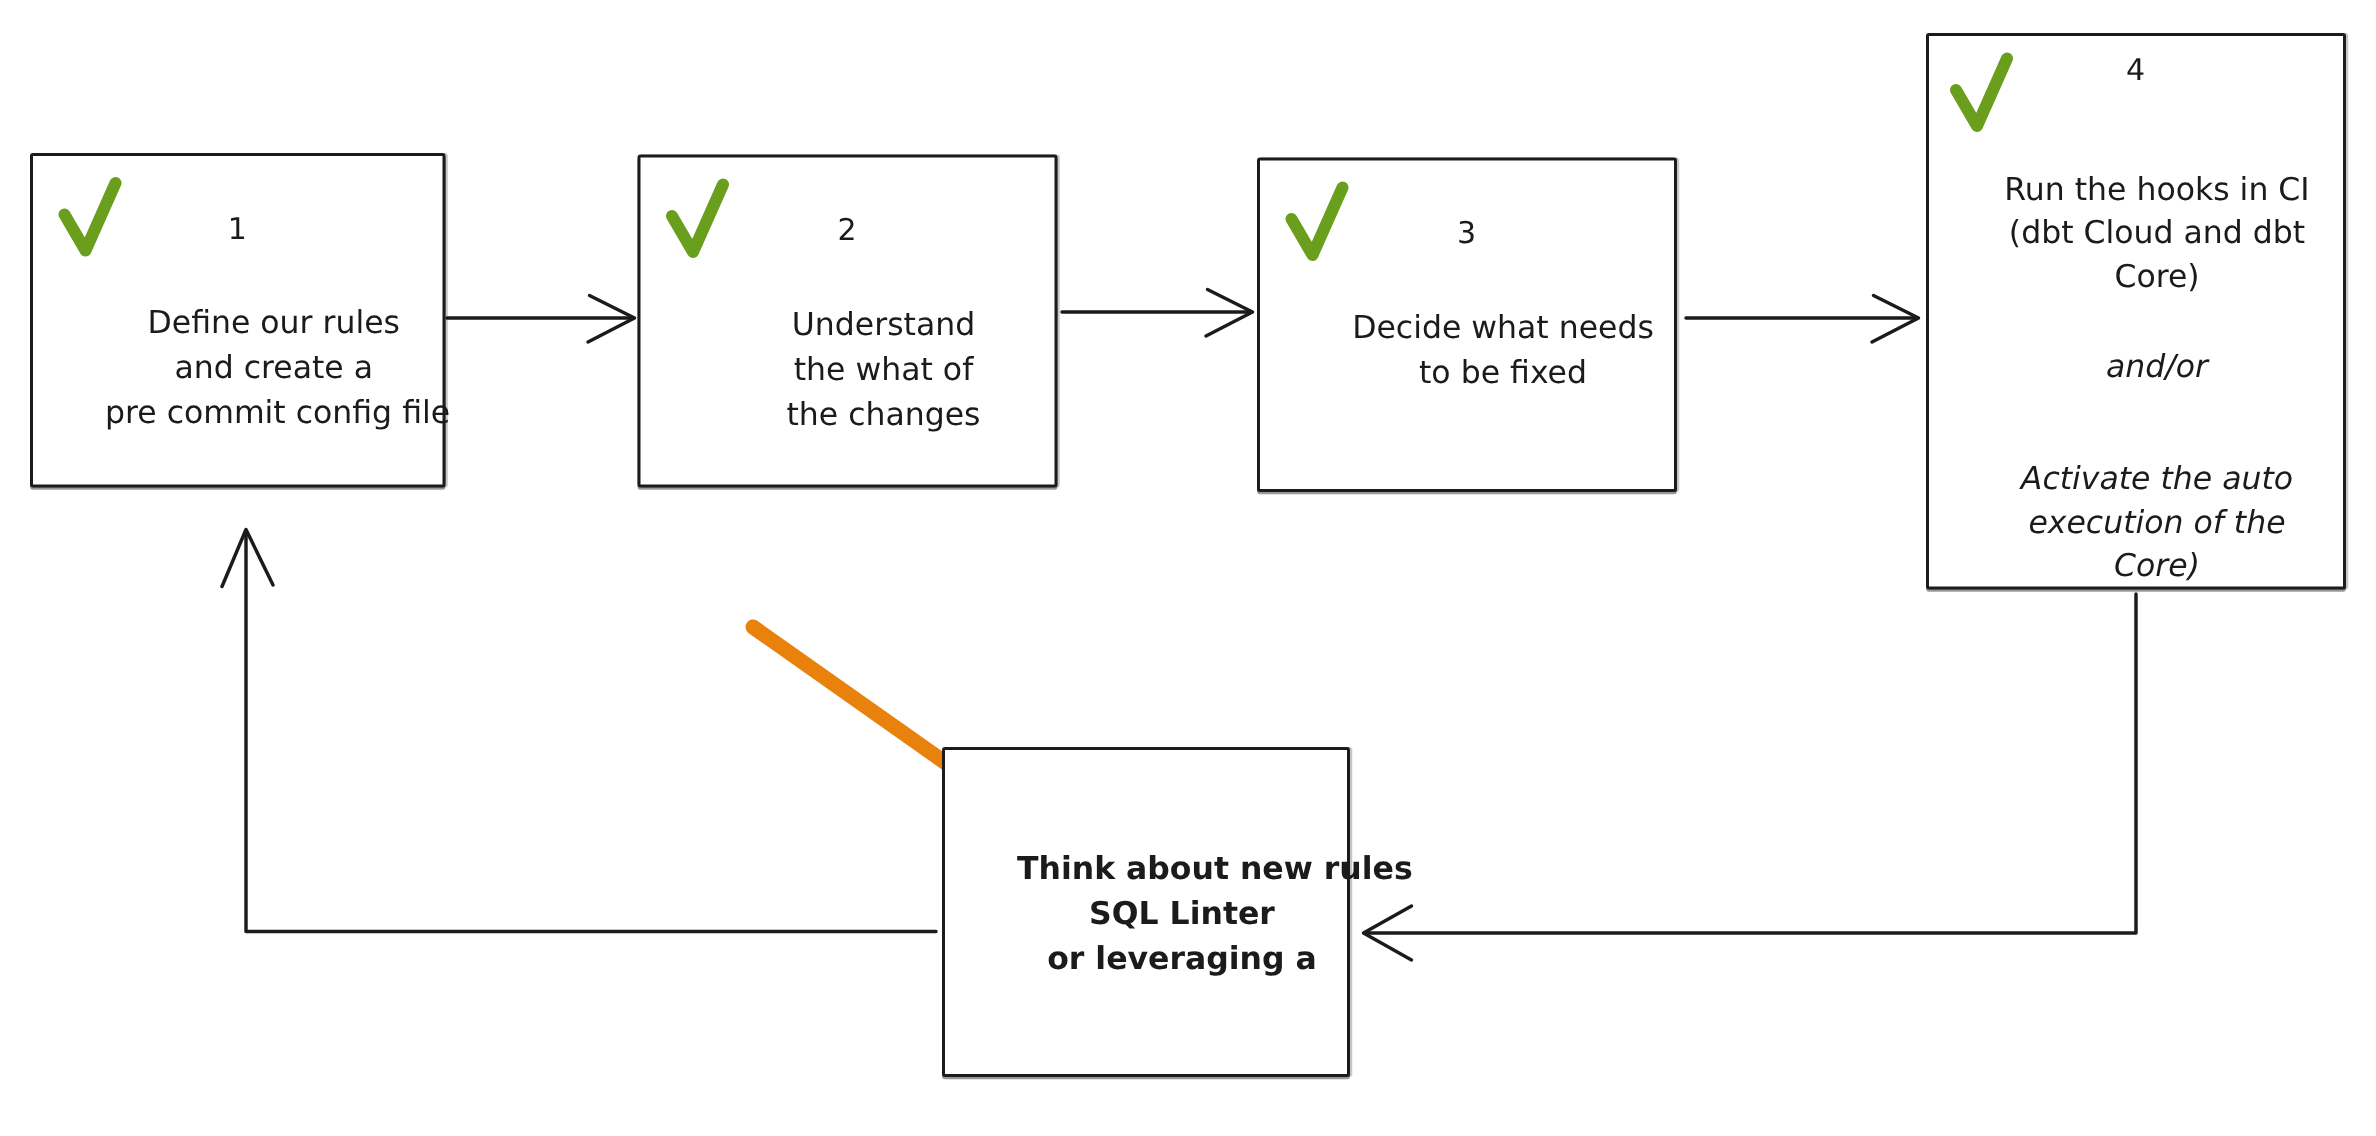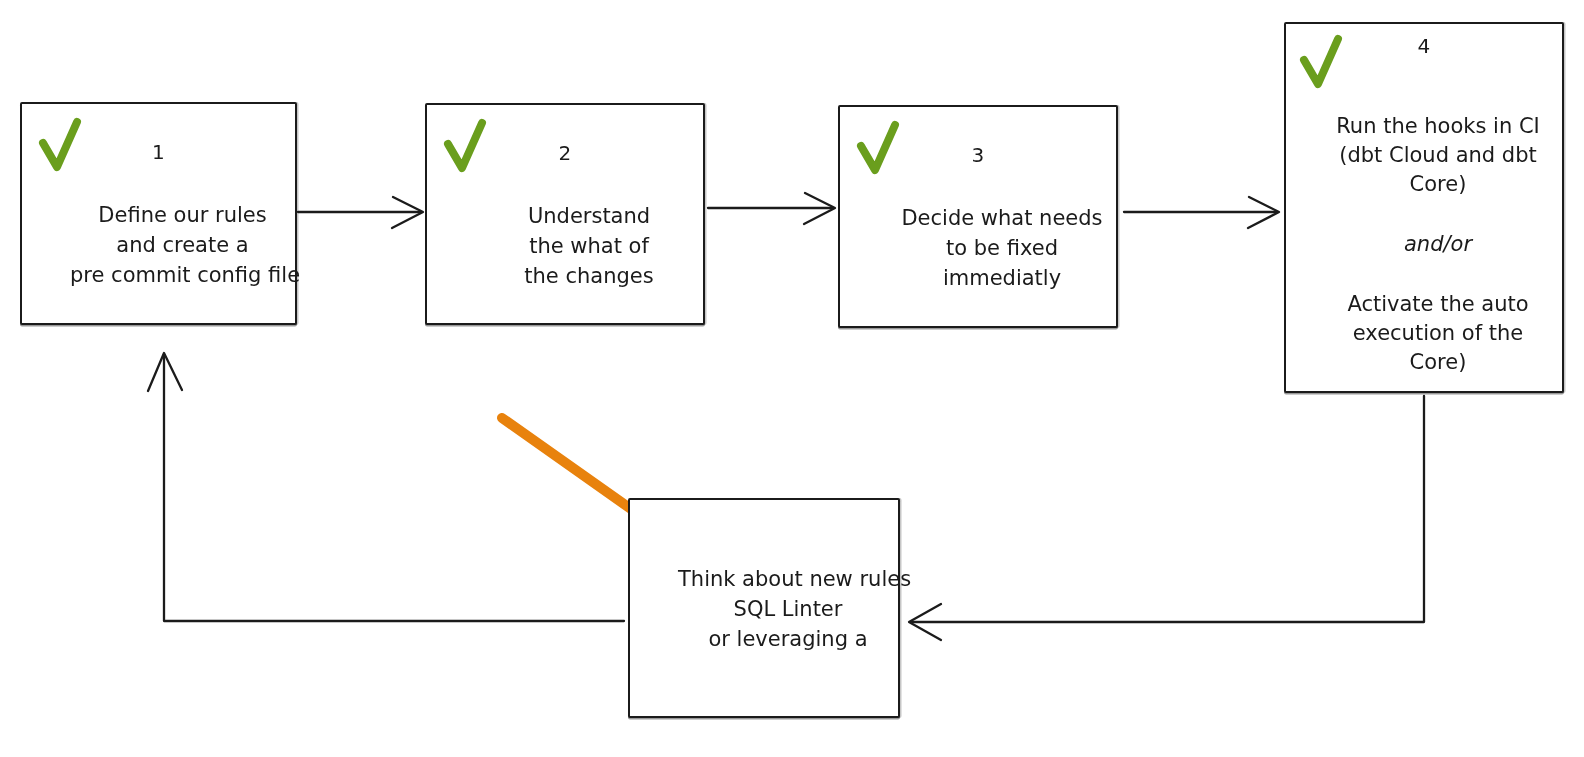--- a/index.html
+++ b/index.html
@@ -53,21 +53,21 @@
     position: absolute;
     left: 0; right: 0;
     top: 88px;
     text-align: center;
     font-size: 21px;
     line-height: 29px;
     white-space: nowrap;
     padding-left: 28px;
   }
   .box4-connector { margin-top: 31px; font-style: italic; }
-  .box4-group2 { margin-top: 31px; }
+  .box4-group2 { margin-top: 46px; font-style: italic; }
   .loop-text { top: 64px; }
 </style>
 </head>
 <body>
 
 <div id="canvas">
 
   <svg id="arrow-layer" viewBox="0 0 1584 757" xmlns="http://www.w3.org/2000/svg">
     <g stroke="#1b1b1b" stroke-width="2.3" fill="none" stroke-linecap="round" stroke-linejoin="round">
 
@@ -128,21 +128,20 @@
   </div>
 
   <div class="node" style="left:838px; top:105px; width:280px; height:223px;">
     <svg class="check" viewBox="0 0 46 60">
       <path d="M6 28 L20 52 L40 7" stroke="#6a9e1d" stroke-width="8" fill="none" stroke-linecap="round" stroke-linejoin="round"></path>
     </svg>
     <div class="step-number">3</div>
     <div class="node-text top-96">
       <div>Decide what needs</div>
       <div>to be fixed</div>
-      <div>immediatly</div>
     </div>
   </div>
 
   <div class="node" style="left:1284px; top:22px; width:280px; height:371px;">
     <svg class="check" style="left:12px; top:8px;" viewBox="0 0 46 60">
       <path d="M6 28 L20 52 L40 7" stroke="#6a9e1d" stroke-width="8" fill="none" stroke-linecap="round" stroke-linejoin="round"></path>
     </svg>
     <div class="step-number" style="top:10px;">4</div>
     <div class="box4-text">
       <div>
@@ -152,21 +151,21 @@
       </div>
       <div class="box4-connector">and/or</div>
       <div class="box4-group2">
         <div>Activate the auto</div>
         <div>execution of the</div>
         <div>Core)</div>
       </div>
     </div>
   </div>
 
-  <div class="node" style="left:628px; top:498px; width:272px; height:220px;">
+  <div class="node" style="left:628px; top:498px; width:272px; height:220px;font-weight:bold;">
     <div class="node-text loop-text">
       <div>Think about new rules</div>
       <div>SQL Linter</div>
       <div>or leveraging a</div>
     </div>
   </div>
 
 </div>
 
 </body></html>

